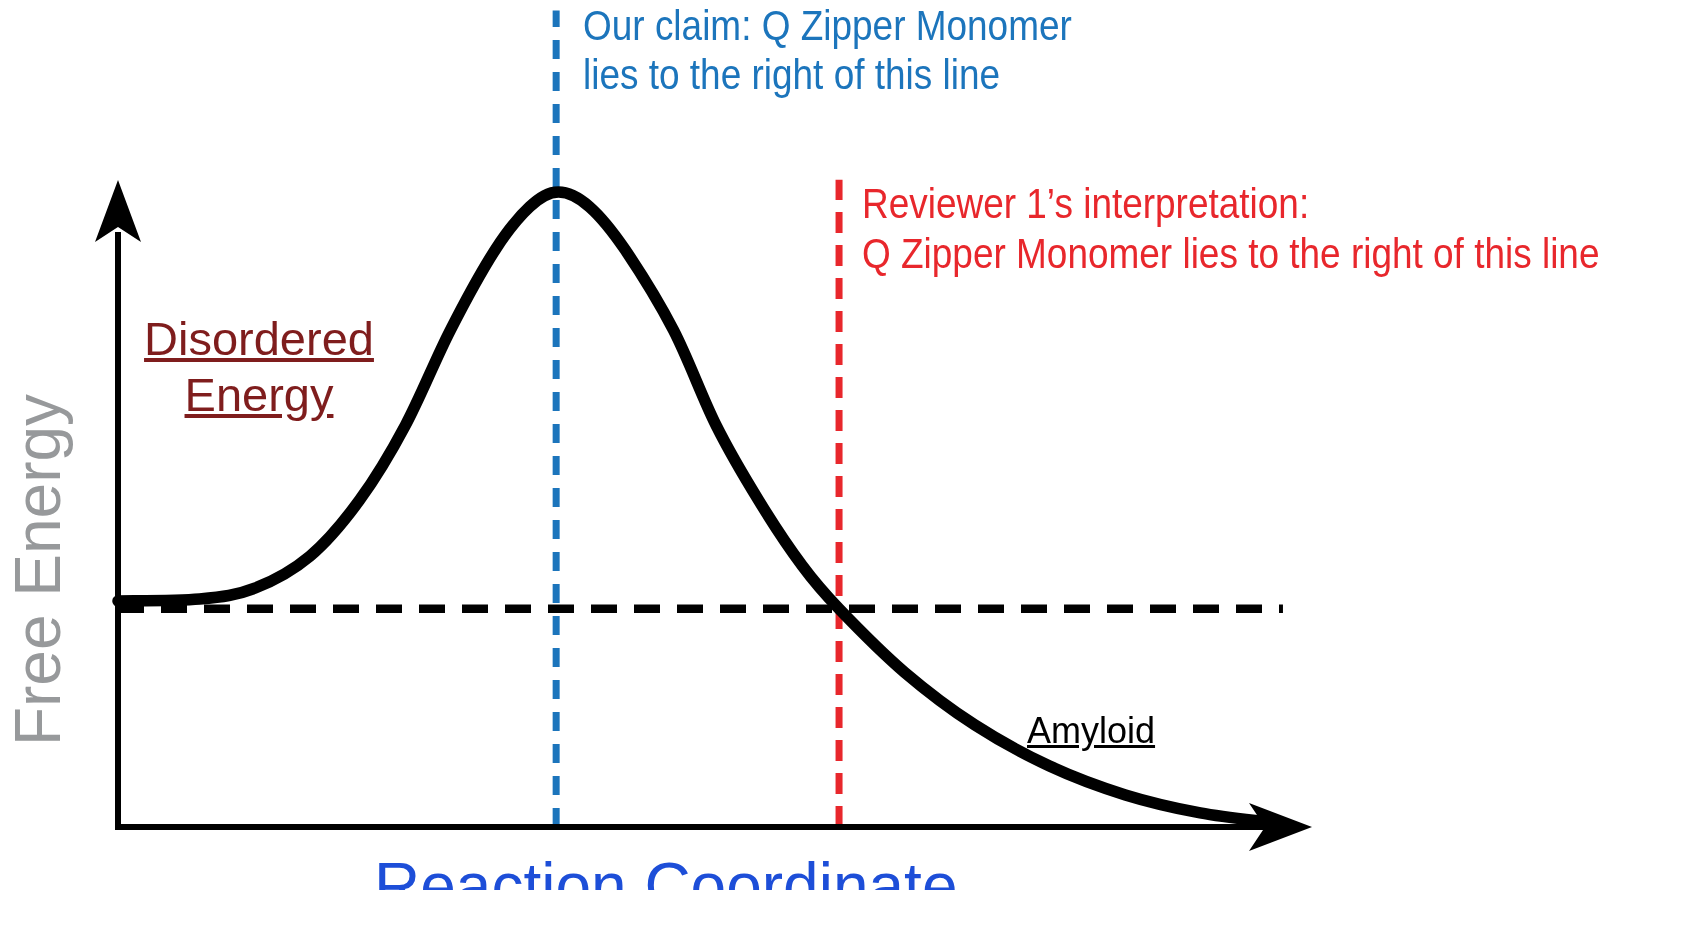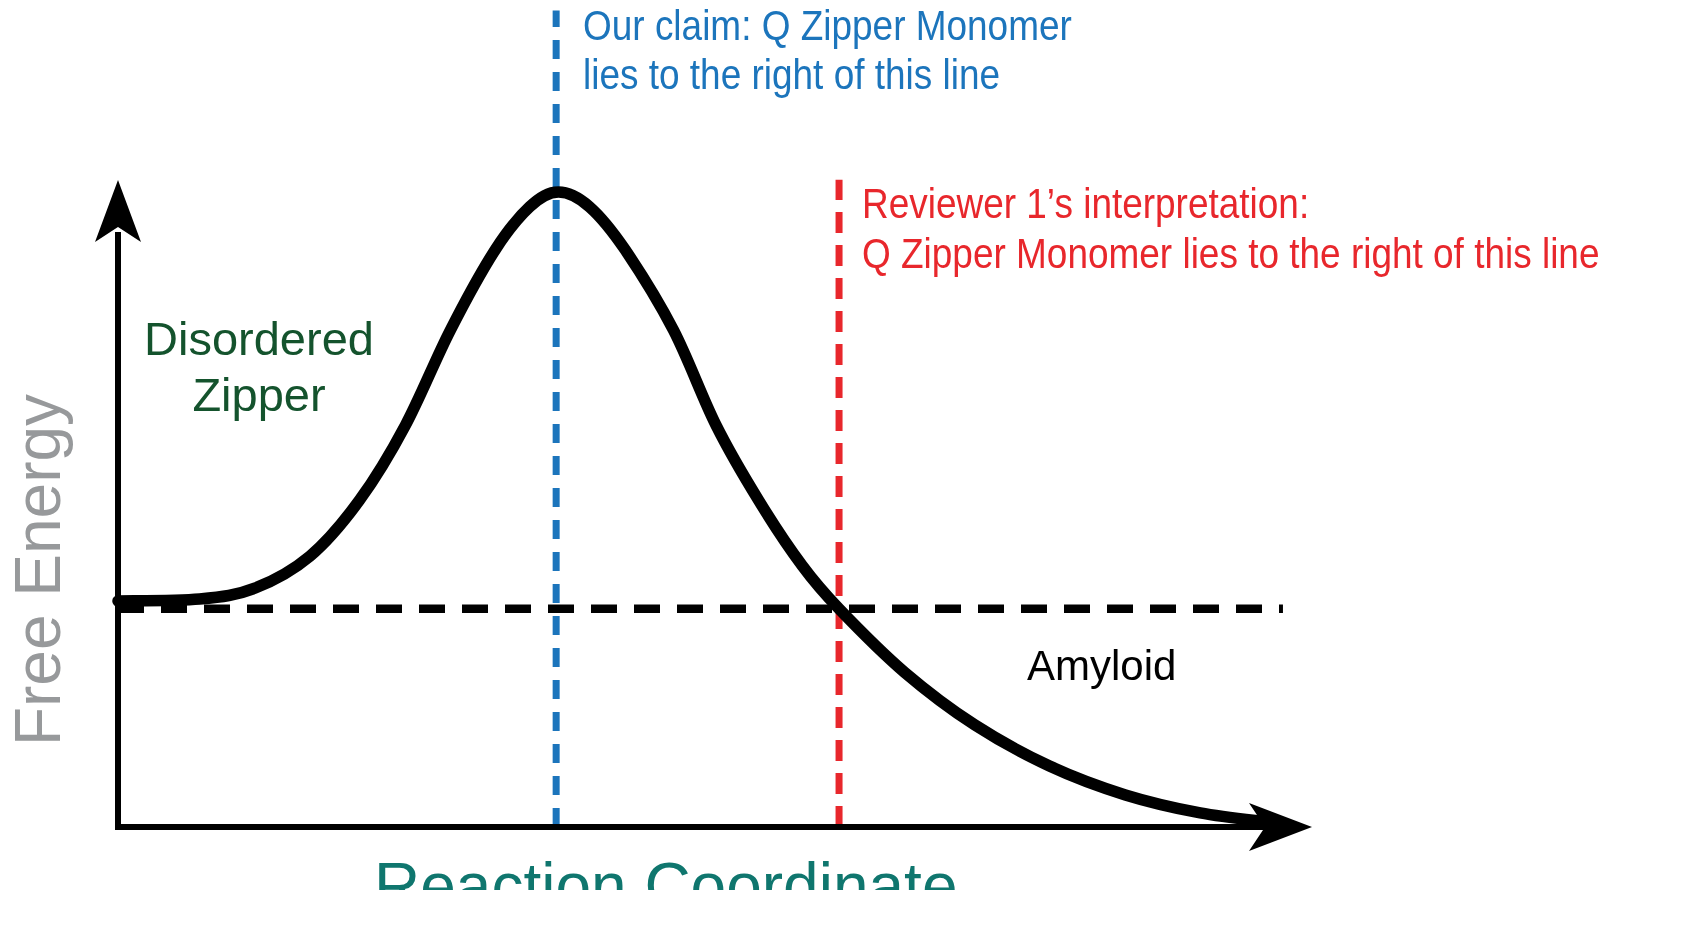--- a/index.html
+++ b/index.html
@@ -5,21 +5,21 @@
   html,body{margin:0;padding:0;background:#ffffff;}
   .stage{
     position:relative;width:1701px;height:890px;overflow:hidden;
     background:#ffffff;font-family:"Liberation Sans",sans-serif;
   }
   svg.plot{position:absolute;left:0;top:0;}
   .annot{position:absolute;white-space:nowrap;}
   #annotation-our-claim{left:583px;top:1px;font-size:42px;line-height:49px;transform:scaleX(.88);transform-origin:0 0;}
   #annotation-reviewer{left:862px;top:179px;font-size:42px;line-height:50px;transform:scaleX(.88);transform-origin:0 0;}
   #label-disordered{left:109px;top:311px;width:300px;text-align:center;font-size:47px;line-height:56px;color:#000;}
-  #label-amyloid{left:1027px;top:640px;font-size:42px;line-height:52px;color:#000;}
+  #label-amyloid{left:1027px;top:705px;font-size:36px;line-height:52px;color:#000;text-decoration:underline;}
   #axis-label-y{position:absolute;left:38px;top:570px;transform:translate(-50%,-50%) rotate(-90deg);font-size:64px;white-space:nowrap;}
   #axis-label-x{position:absolute;left:374px;top:851px;font-size:64px;line-height:70px;white-space:nowrap;}
 </style>
 </head>
 <body>
 
 <div class="stage">
 
   <svg class="plot" width="1701" height="932" viewBox="0 0 1701 932">
 
@@ -42,22 +42,22 @@
   <div class="annot" id="annotation-our-claim" style="color: rgb(28, 117, 188);">
     <div>Our claim: Q Zipper Monomer</div>
     <div>lies to the right of this line</div>
   </div>
 
   <div class="annot" id="annotation-reviewer" style="color: rgb(232, 39, 44);">
     <div>Reviewer 1’s interpretation:</div>
     <div>Q Zipper Monomer lies to the right of this line</div>
   </div>
 
-  <div class="annot" id="label-disordered" style="color: #14532d;">
+  <div class="annot" id="label-disordered" style="color: #7f1d1d; text-decoration: underline;">
     <div>Disordered</div>
-    <div>Zipper</div>
+    <div>Energy</div>
   </div>
   <div class="annot" id="label-amyloid" style="color: rgb(0, 0, 0);">Amyloid</div>
 
   <div id="axis-label-y" style="color: rgb(151, 153, 155);">Free Energy</div>
-  <div id="axis-label-x" style="color: #0f766e;">Reaction Coordinate</div>
+  <div id="axis-label-x" style="color: #1d4ed8;">Reaction Coordinate</div>
 
 </div>
 
 </body></html>

